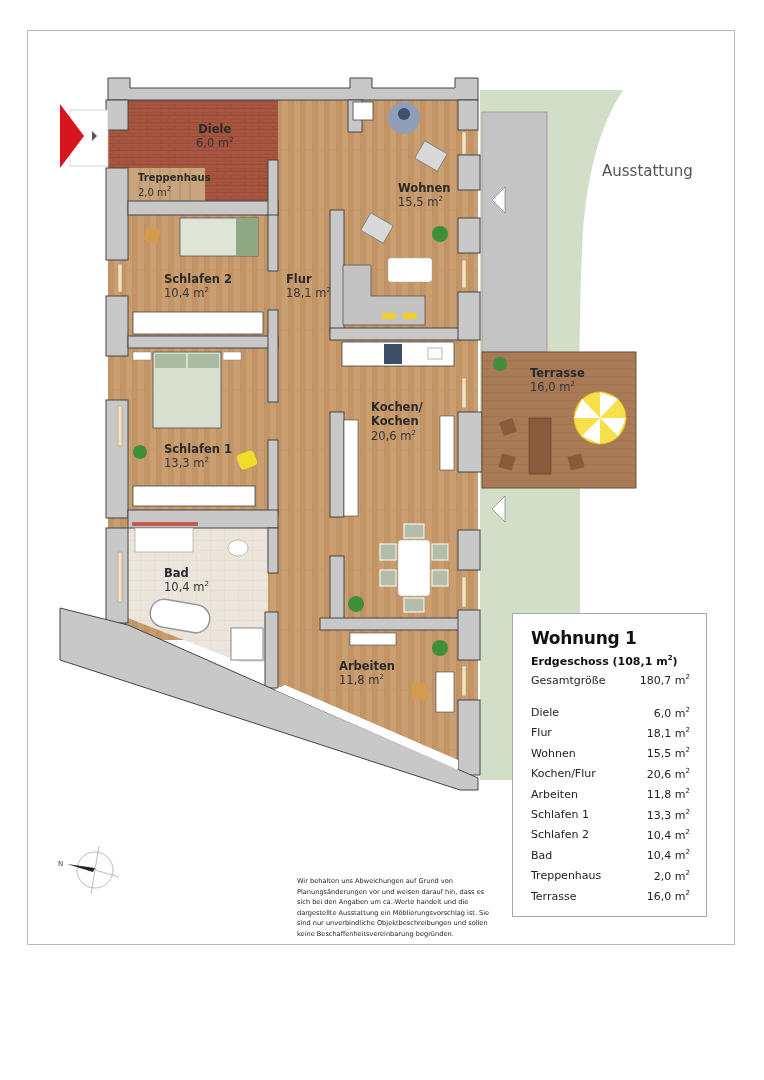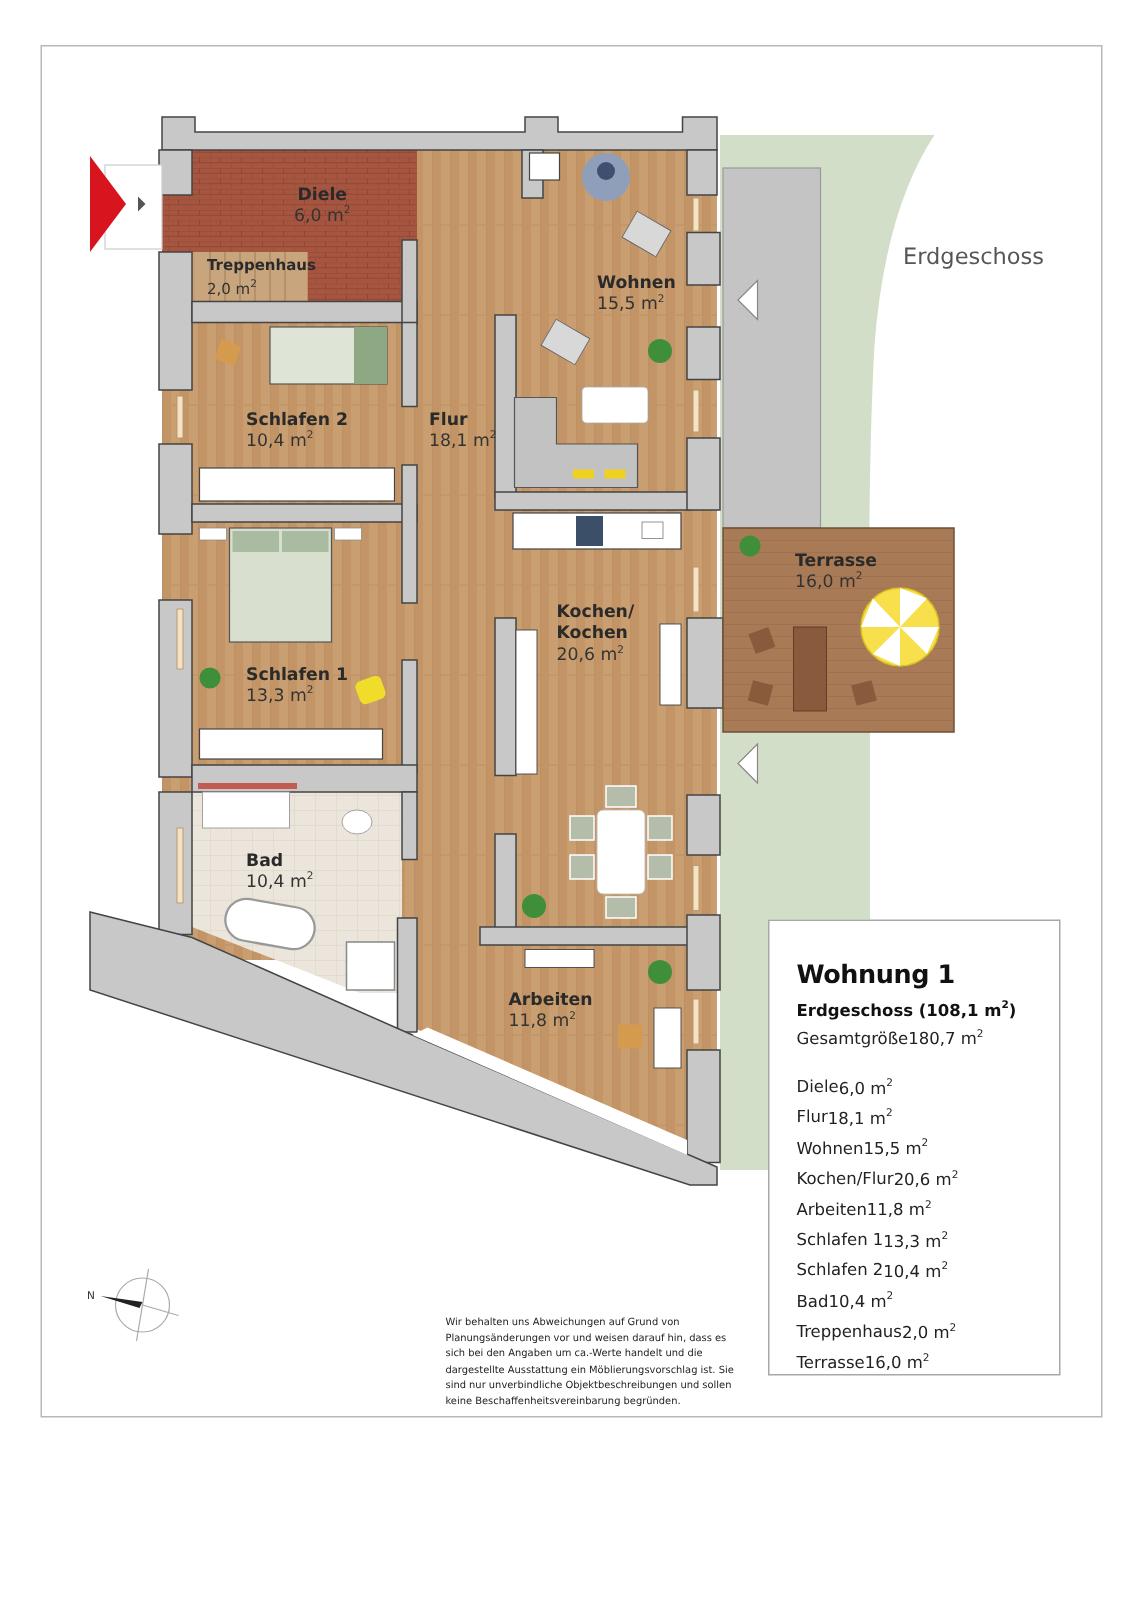--- a/index.html
+++ b/index.html
@@ -3,24 +3,24 @@
 <meta charset="utf-8">
 <style>
   html,body{margin:0;padding:0;background:#fff;}
   body{width:764px;height:1080px;position:relative;overflow:hidden;font-family:"Liberation Sans",sans-serif;}
   .frame{position:absolute;left:27px;top:30px;width:708px;height:915px;border:1.5px solid #b8b8b8;box-sizing:border-box;}
   svg.plan{position:absolute;left:0;top:0;}
   .lbl{position:absolute;font-family:"DejaVu Sans",sans-serif;color:#2a2a2a;line-height:1.25;white-space:nowrap;}
   .lbl .nm{font-weight:bold;font-size:11.5px;display:block;}
   .lbl .ar{font-size:11.5px;display:block;color:#333;}
   .floor-title{position:absolute;left:602px;top:162px;font-size:15px;color:#555;font-family:"DejaVu Sans",sans-serif;}
-  .info{position:absolute;left:512px;top:613px;width:195px;height:304px;background:#fff;border:1px solid #a8a8a8;box-sizing:border-box;padding:26px 16px 0 18px;font-family:"DejaVu Sans",sans-serif;}
+  .info{position:absolute;left:512px;top:613px;width:195px;height:304px;background:#fff;border:1px solid #a8a8a8;box-sizing:border-box;padding:14px 16px 0 18px;font-family:"DejaVu Sans",sans-serif;}
   .info h1{margin:0;font-size:17px;font-weight:bold;color:#111;letter-spacing:-0.3px;}
   .info h2{margin:6px 0 2px;font-size:11px;font-weight:bold;color:#111;}
-  .info .row{display:flex;justify-content:flex-start;font-size:11px;color:#222;height:20.4px;align-items:center;}
+  .info .row{display:flex;justify-content:space-between;font-size:11px;color:#222;height:20.4px;align-items:center;}
   .info .gap{height:12px;}
   sup{font-size:7px;vertical-align:5px;}
   .disclaimer{position:absolute;left:297px;top:876px;width:200px;font-size:6.6px;line-height:10.6px;color:#222;font-family:"DejaVu Sans",sans-serif;}
   .compass{position:absolute;left:55px;top:840px;}
 </style>
 </head>
 <body>
 
 <div class="frame"></div>
 
@@ -194,21 +194,21 @@
   </g>
   <circle cx="356" cy="604" r="8" fill="#3f8f3a"></circle>
 
   <rect x="350" y="633" width="46" height="12" fill="#fff" stroke="#444" stroke-width="0.6"></rect>
   <rect x="436" y="672" width="18" height="40" fill="#fff" stroke="#444" stroke-width="0.6"></rect>
   <rect x="412" y="683" width="16" height="16" fill="#d49a4e"></rect>
   <circle cx="440" cy="648" r="8" fill="#3f8f3a"></circle>
   <path d="M275 690 L458 770 L458 760 L285 685 Z" fill="#fff"></path>
 </svg>
 
-<div class="floor-title">Erdgeschoss</div>
+<div class="floor-title">Ausstattung</div>
 
 <div class="lbl" style="left:196px;top:122px;text-align:center;">
   <span class="nm">Diele</span>
   <span class="ar"><span>6,0 m</span><sup>2</sup></span>
 </div>
 <div class="lbl" style="left:138px;top:172px;">
   <span class="nm" style="font-size:10px;">Treppenhaus</span>
   <span class="ar" style="font-size:10px;"><span>2,0 m</span><sup>2</sup></span>
 </div>
 <div class="lbl" style="left:164px;top:272px;">

